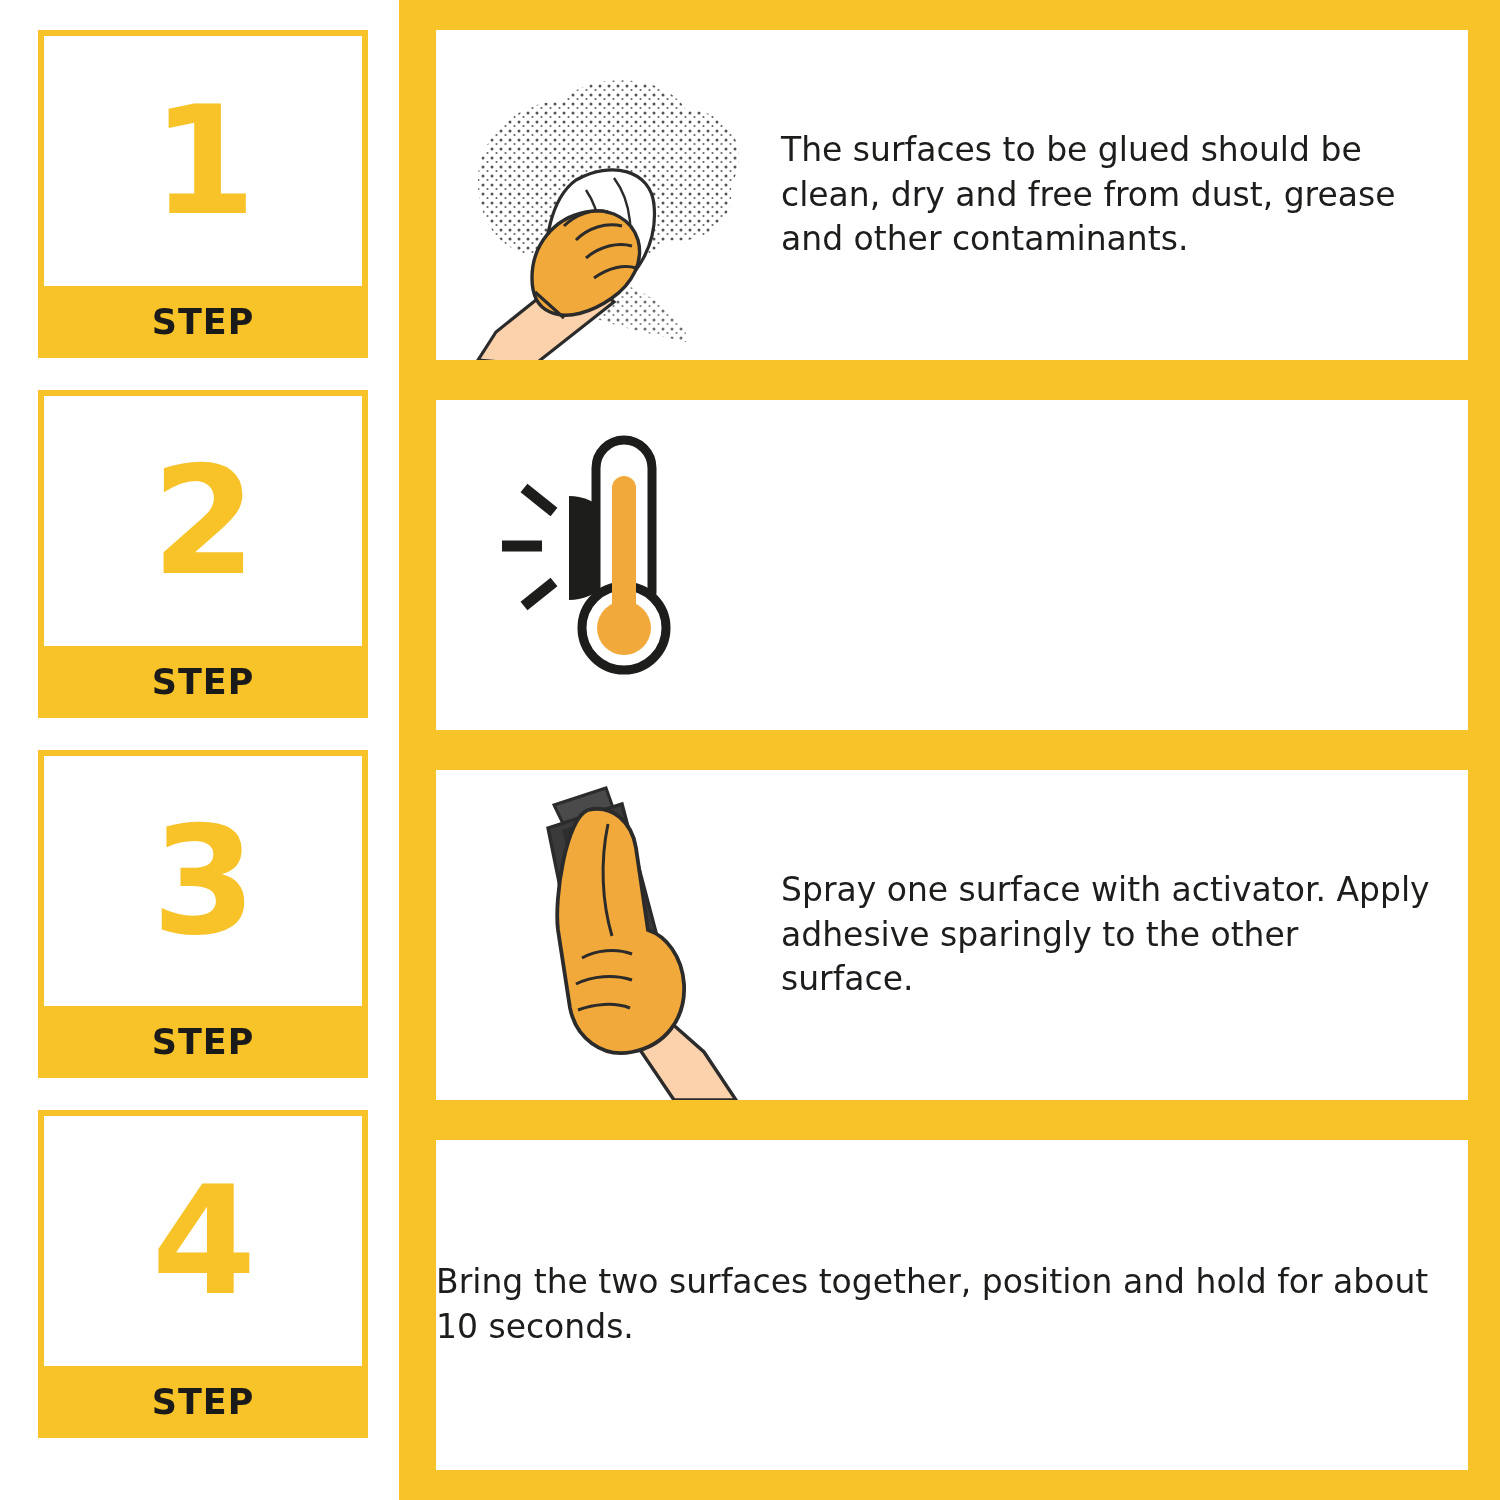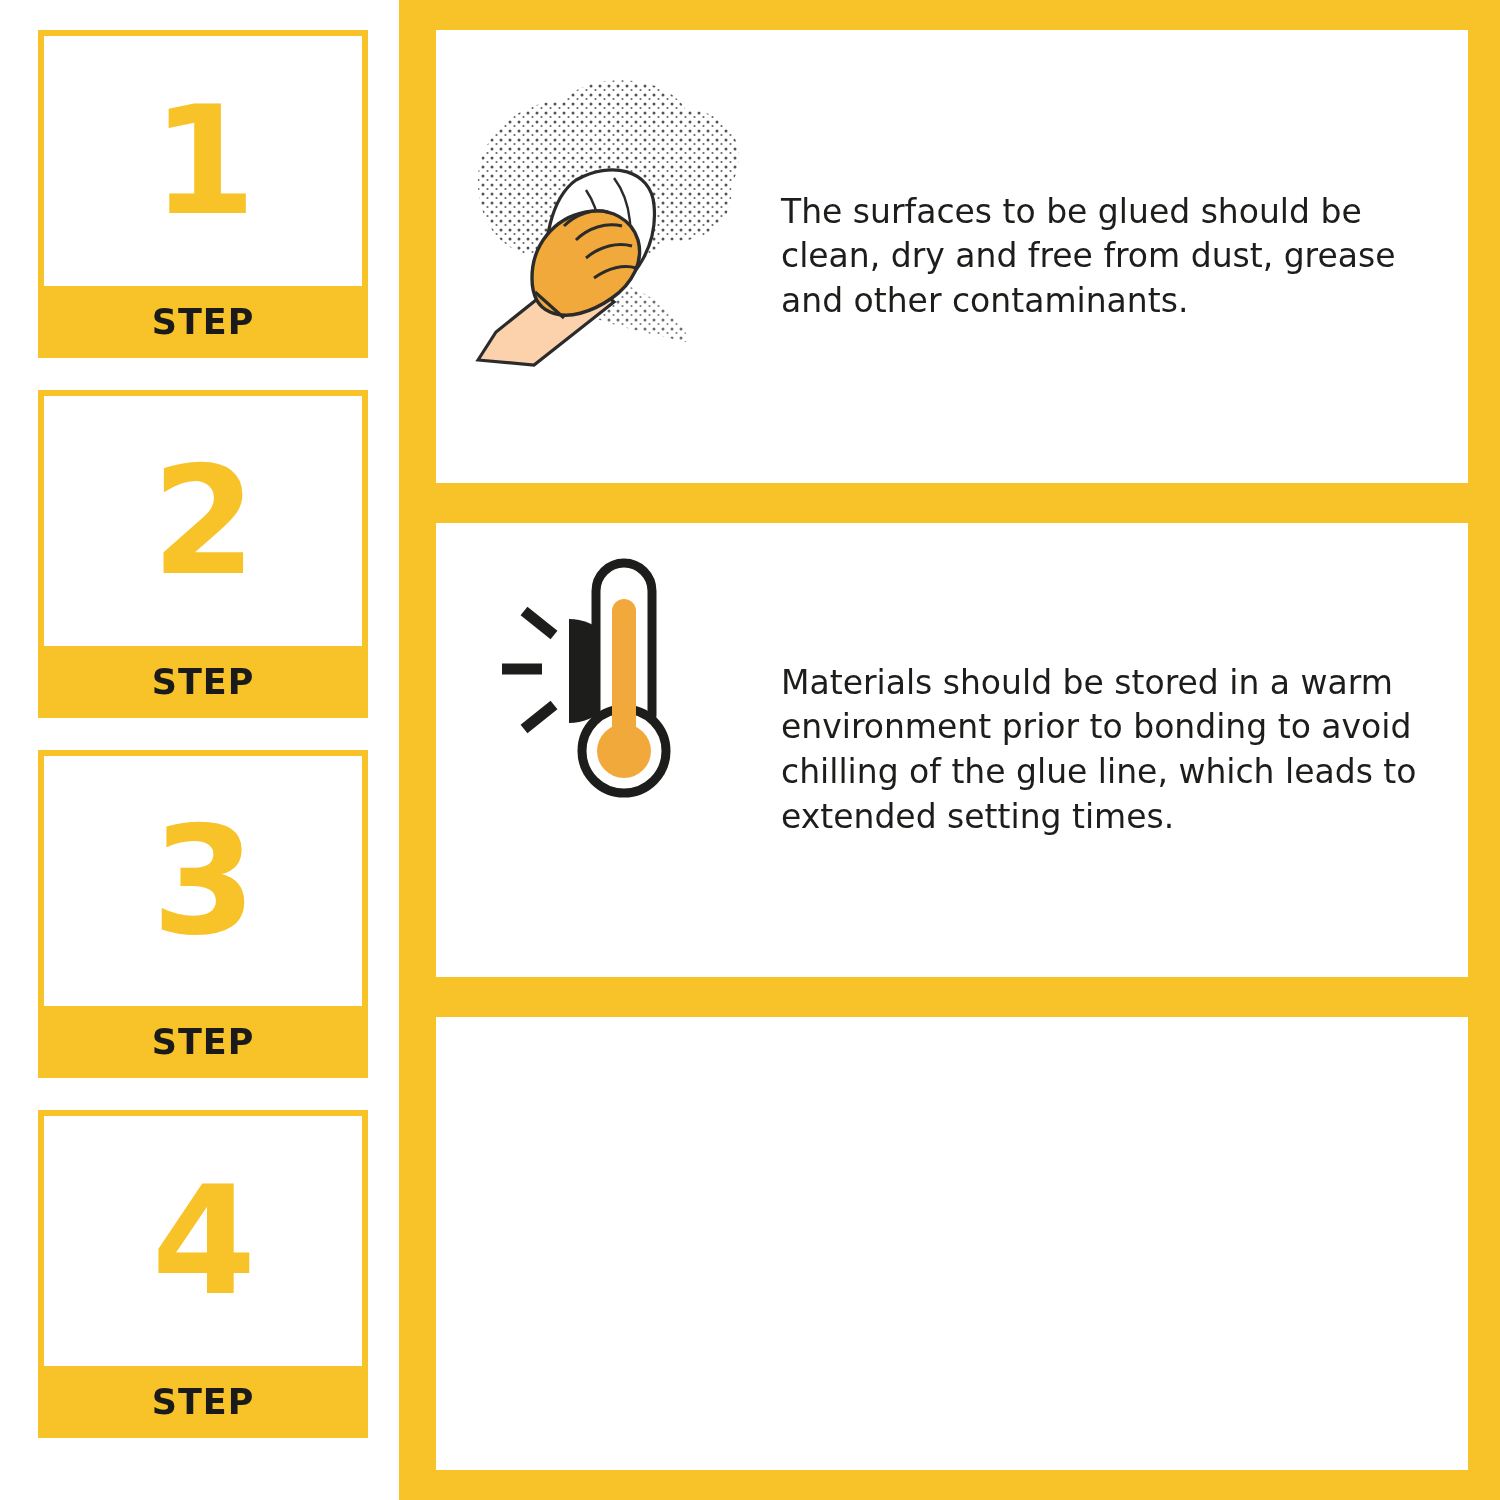--- a/index.html
+++ b/index.html
@@ -216,21 +216,40 @@
 
           <path d="M133 96 A52 52 0 0 1 133 200 Z" fill="#1d1d1b"></path>
 
           <rect x="160" y="40" width="56" height="180" rx="28" fill="#ffffff" stroke="#1d1d1b" stroke-width="9"></rect>
           <circle cx="188" cy="228" r="42" fill="#ffffff" stroke="#1d1d1b" stroke-width="9"></circle>
 
           <rect x="176" y="76" width="24" height="150" rx="12" fill="#f2a93b"></rect>
           <circle cx="188" cy="228" r="27" fill="#f2a93b"></circle>
         </svg>
       </div>
-      <div class="card-text">Materials should be stored in a warm environment prior to bonding to avoid chilling of the glue line, which leads to extended setting times.</div>
-    </div>
-
-
-    <div class="content-card">
+    </div>
+
+    <div class="content-card">
+      <div class="card-art">
+        <svg width="345" height="330" viewBox="0 0 345 330" aria-hidden="true">
+
+          <path d="M118 35 L170 18 L180 46 L132 64 Z" fill="#4a4a4a" stroke="#2b2b2b" stroke-width="3"></path>
+          <path d="M112 58 L186 34 L226 185 C228 196 222 206 210 210 L168 224 C156 228 146 222 143 210 Z" fill="#3a3a3a" stroke="#2b2b2b" stroke-width="3.4"></path>
+          <path d="M126 60 L150 52 L188 196 L166 204 Z" fill="#2e2e2e"></path>
+
+          <path d="M216 236 L268 282 L300 330 L238 330 L196 268 Z" fill="#fbd2ab" stroke="#2b2b2b" stroke-width="3.4"></path>
+
+          <path d="M152 40 C176 34 196 52 200 78 L212 160 C230 166 246 186 248 214 C250 250 228 276 196 282 C166 288 140 268 134 238 L122 160 C118 128 130 48 152 40 Z" fill="#f2a93b" stroke="#2b2b2b" stroke-width="3.8"></path>
+          <path d="M172 54 C164 92 166 132 176 166" fill="none" stroke="#2b2b2b" stroke-width="3"></path>
+          <path d="M146 188 C160 180 180 178 196 184" fill="none" stroke="#2b2b2b" stroke-width="3"></path>
+          <path d="M140 214 C156 206 178 204 196 210" fill="none" stroke="#2b2b2b" stroke-width="3"></path>
+          <path d="M142 240 C158 234 178 232 194 238" fill="none" stroke="#2b2b2b" stroke-width="3"></path>
+        </svg>
+      </div>
+      <div class="card-text small-pad">Spray one surface with activator. Apply adhesive sparingly to the other surface.</div>
+    </div>
+
+    <div class="content-card">
+      <div class="card-text">Bring the two surfaces together, position and hold for about 10 seconds.</div>
     </div>
 
   </div>
 </div>
 
 </body></html>

